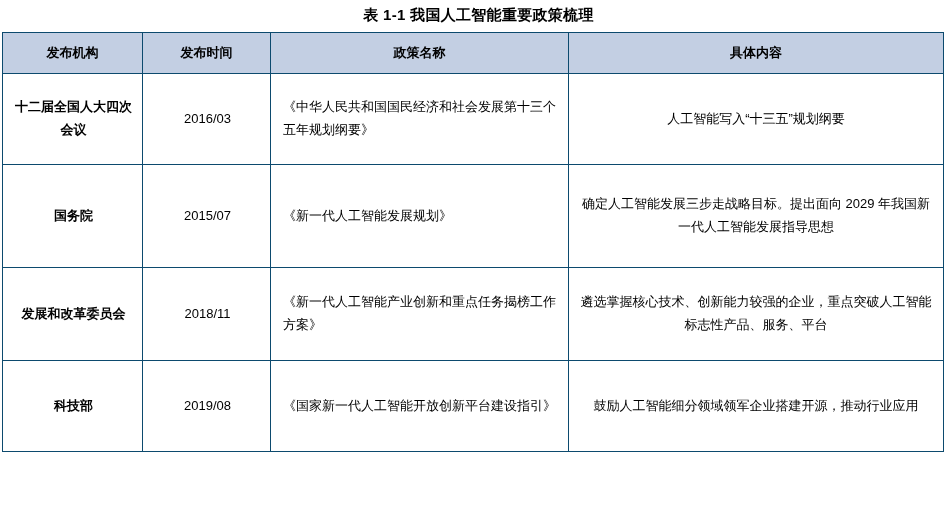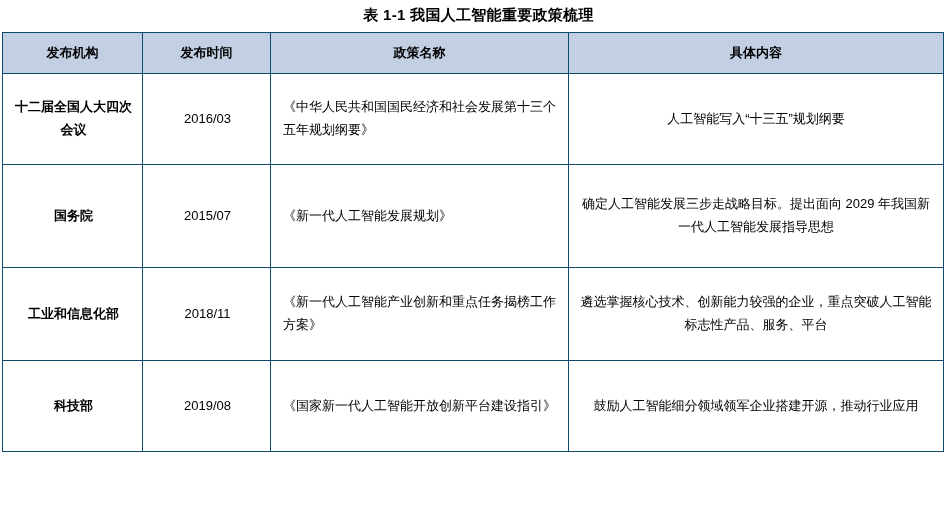--- a/index.html
+++ b/index.html
@@ -104,21 +104,21 @@
         <td class="col-policy">《中华人民共和国国民经济和社会发展第十三个五年规划纲要》</td>
         <td class="col-detail">人工智能写入“十三五”规划纲要</td>
       </tr>
       <tr class="r3">
         <td class="col-agency">国务院</td>
         <td class="col-date">2015/07</td>
         <td class="col-policy">《新一代人工智能发展规划》</td>
         <td class="col-detail">确定人工智能发展三步走战略目标。提出面向 2029 年我国新一代人工智能发展指导思想</td>
       </tr>
       <tr class="r4">
-        <td class="col-agency">工业和信息化部</td>
+        <td class="col-agency">发展和改革委员会</td>
         <td class="col-date">2018/11</td>
         <td class="col-policy">《新一代人工智能产业创新和重点任务揭榜工作方案》</td>
         <td class="col-detail">遴选掌握核心技术、创新能力较强的企业，重点突破人工智能标志性产品、服务、平台</td>
       </tr>
       <tr class="r5">
         <td class="col-agency">科技部</td>
         <td class="col-date">2019/08</td>
         <td class="col-policy">《国家新一代人工智能开放创新平台建设指引》</td>
         <td class="col-detail">鼓励人工智能细分领域领军企业搭建开源，推动行业应用</td>
       </tr>

